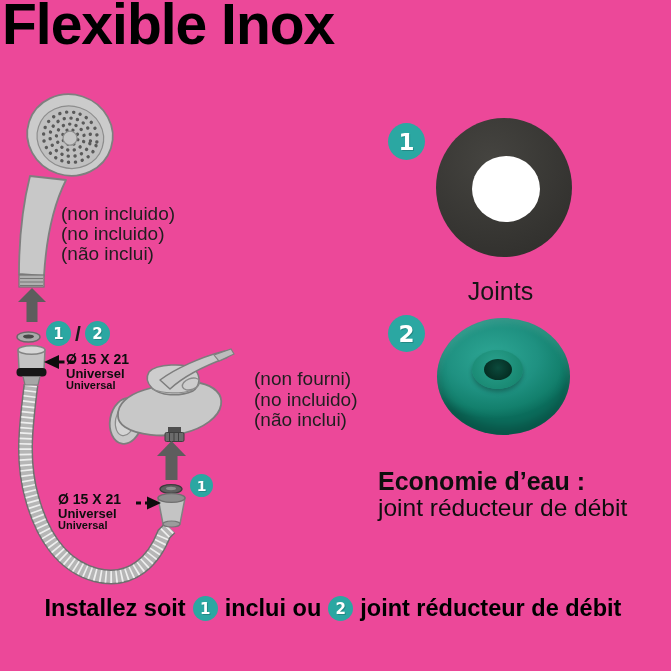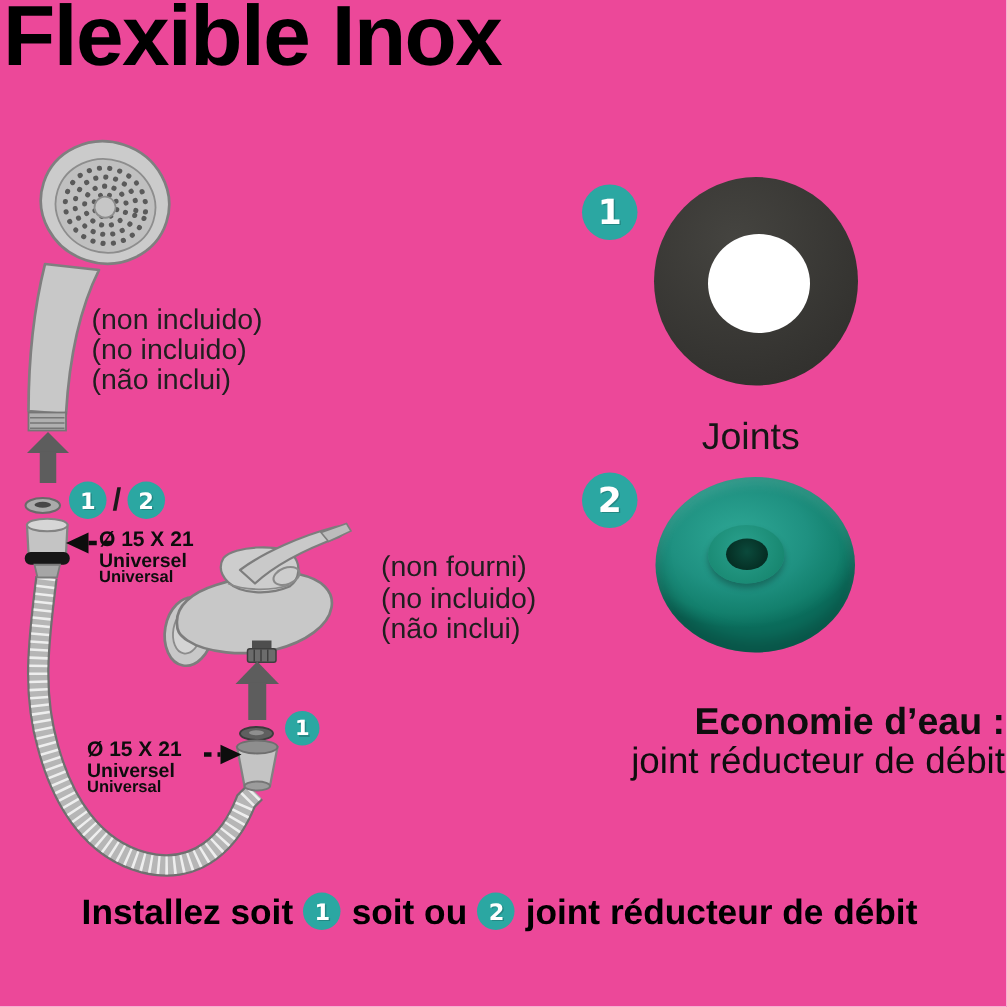--- a/index.html
+++ b/index.html
@@ -51,26 +51,26 @@
   }
   .disc-hub {
     position:absolute; left:35px; top:32px; width:51px; height:39px; border-radius:50%;
     background:radial-gradient(circle at 45% 38%, #2aa18e, #17866f 80%);
     box-shadow: 0 3px 4px rgba(0,0,0,0.28);
   }
   .disc-hole {
     position:absolute; left:12px; top:9px; width:28px; height:21px; border-radius:50%;
     background:radial-gradient(circle at 50% 42%, #0b4a3c, #04291f 85%);
   }
-  .eco { left:378px; top:467px; width:292px; text-align:right; color:#0e0e0e; }
+  .eco { left:378px; top:467px; width:292px; text-align:left; color:#0e0e0e; }
   .eco-title { font-size:25px; font-weight:700; line-height:28px; }
   .eco-desc  { font-size:24.5px; line-height:26px; white-space:nowrap; }
   .footer {
     left:0; top:595px; width:666px; display:flex; justify-content:center;
-    align-items:flex-start; gap:7px; font-size:23.5px; font-weight:700; color:#000;
+    align-items:center; gap:7px; font-size:23.5px; font-weight:700; color:#000;
     white-space:nowrap;
   }
 </style>
 </head>
 <body>
 
 <div class="stage">
 
   <div class="abs" id="title">Flexible Inox</div>
 
@@ -215,18 +215,18 @@
   </div>
 
   <div class="abs eco">
     <div class="eco-title">Economie d’eau :</div>
     <div class="eco-desc">joint réducteur de débit</div>
   </div>
 
   <div class="abs footer">
     <span>Installez soit</span>
     <span class="badge badge-foot">1</span>
-    <span>soit ou</span>
+    <span>inclui ou</span>
     <span class="badge badge-foot">2</span>
     <span>joint réducteur de débit</span>
   </div>
 
 </div>
 
 </body></html>

